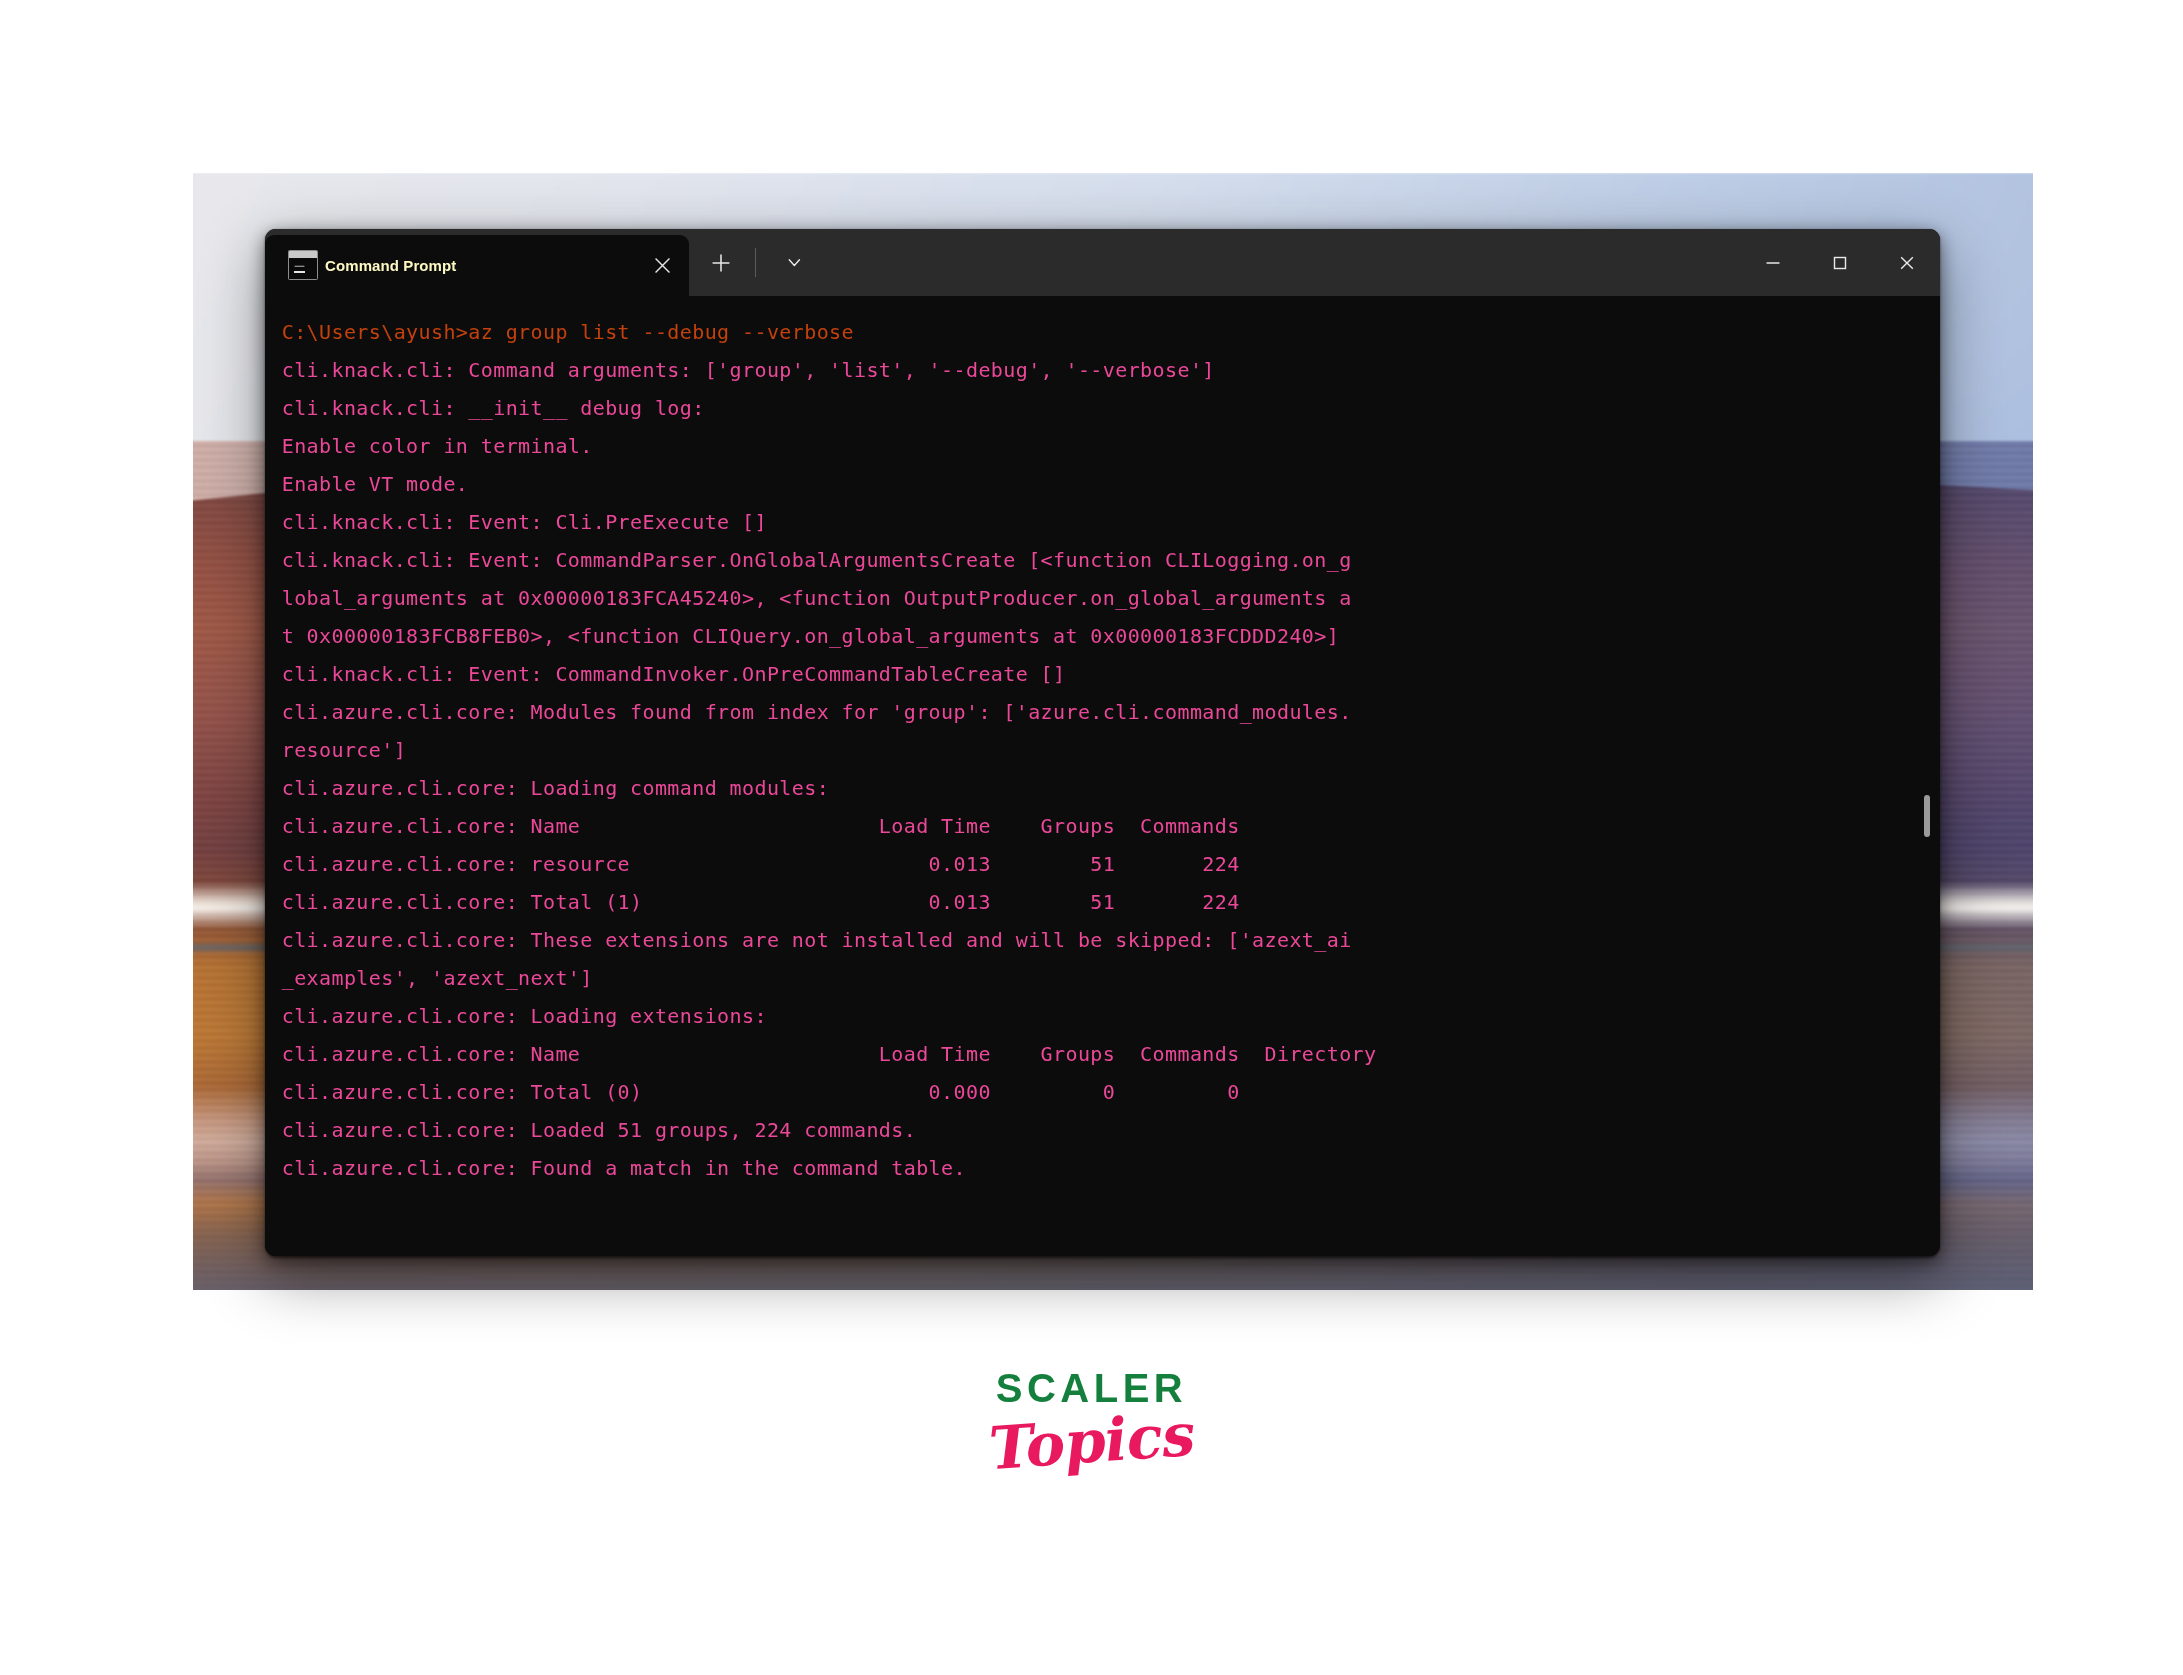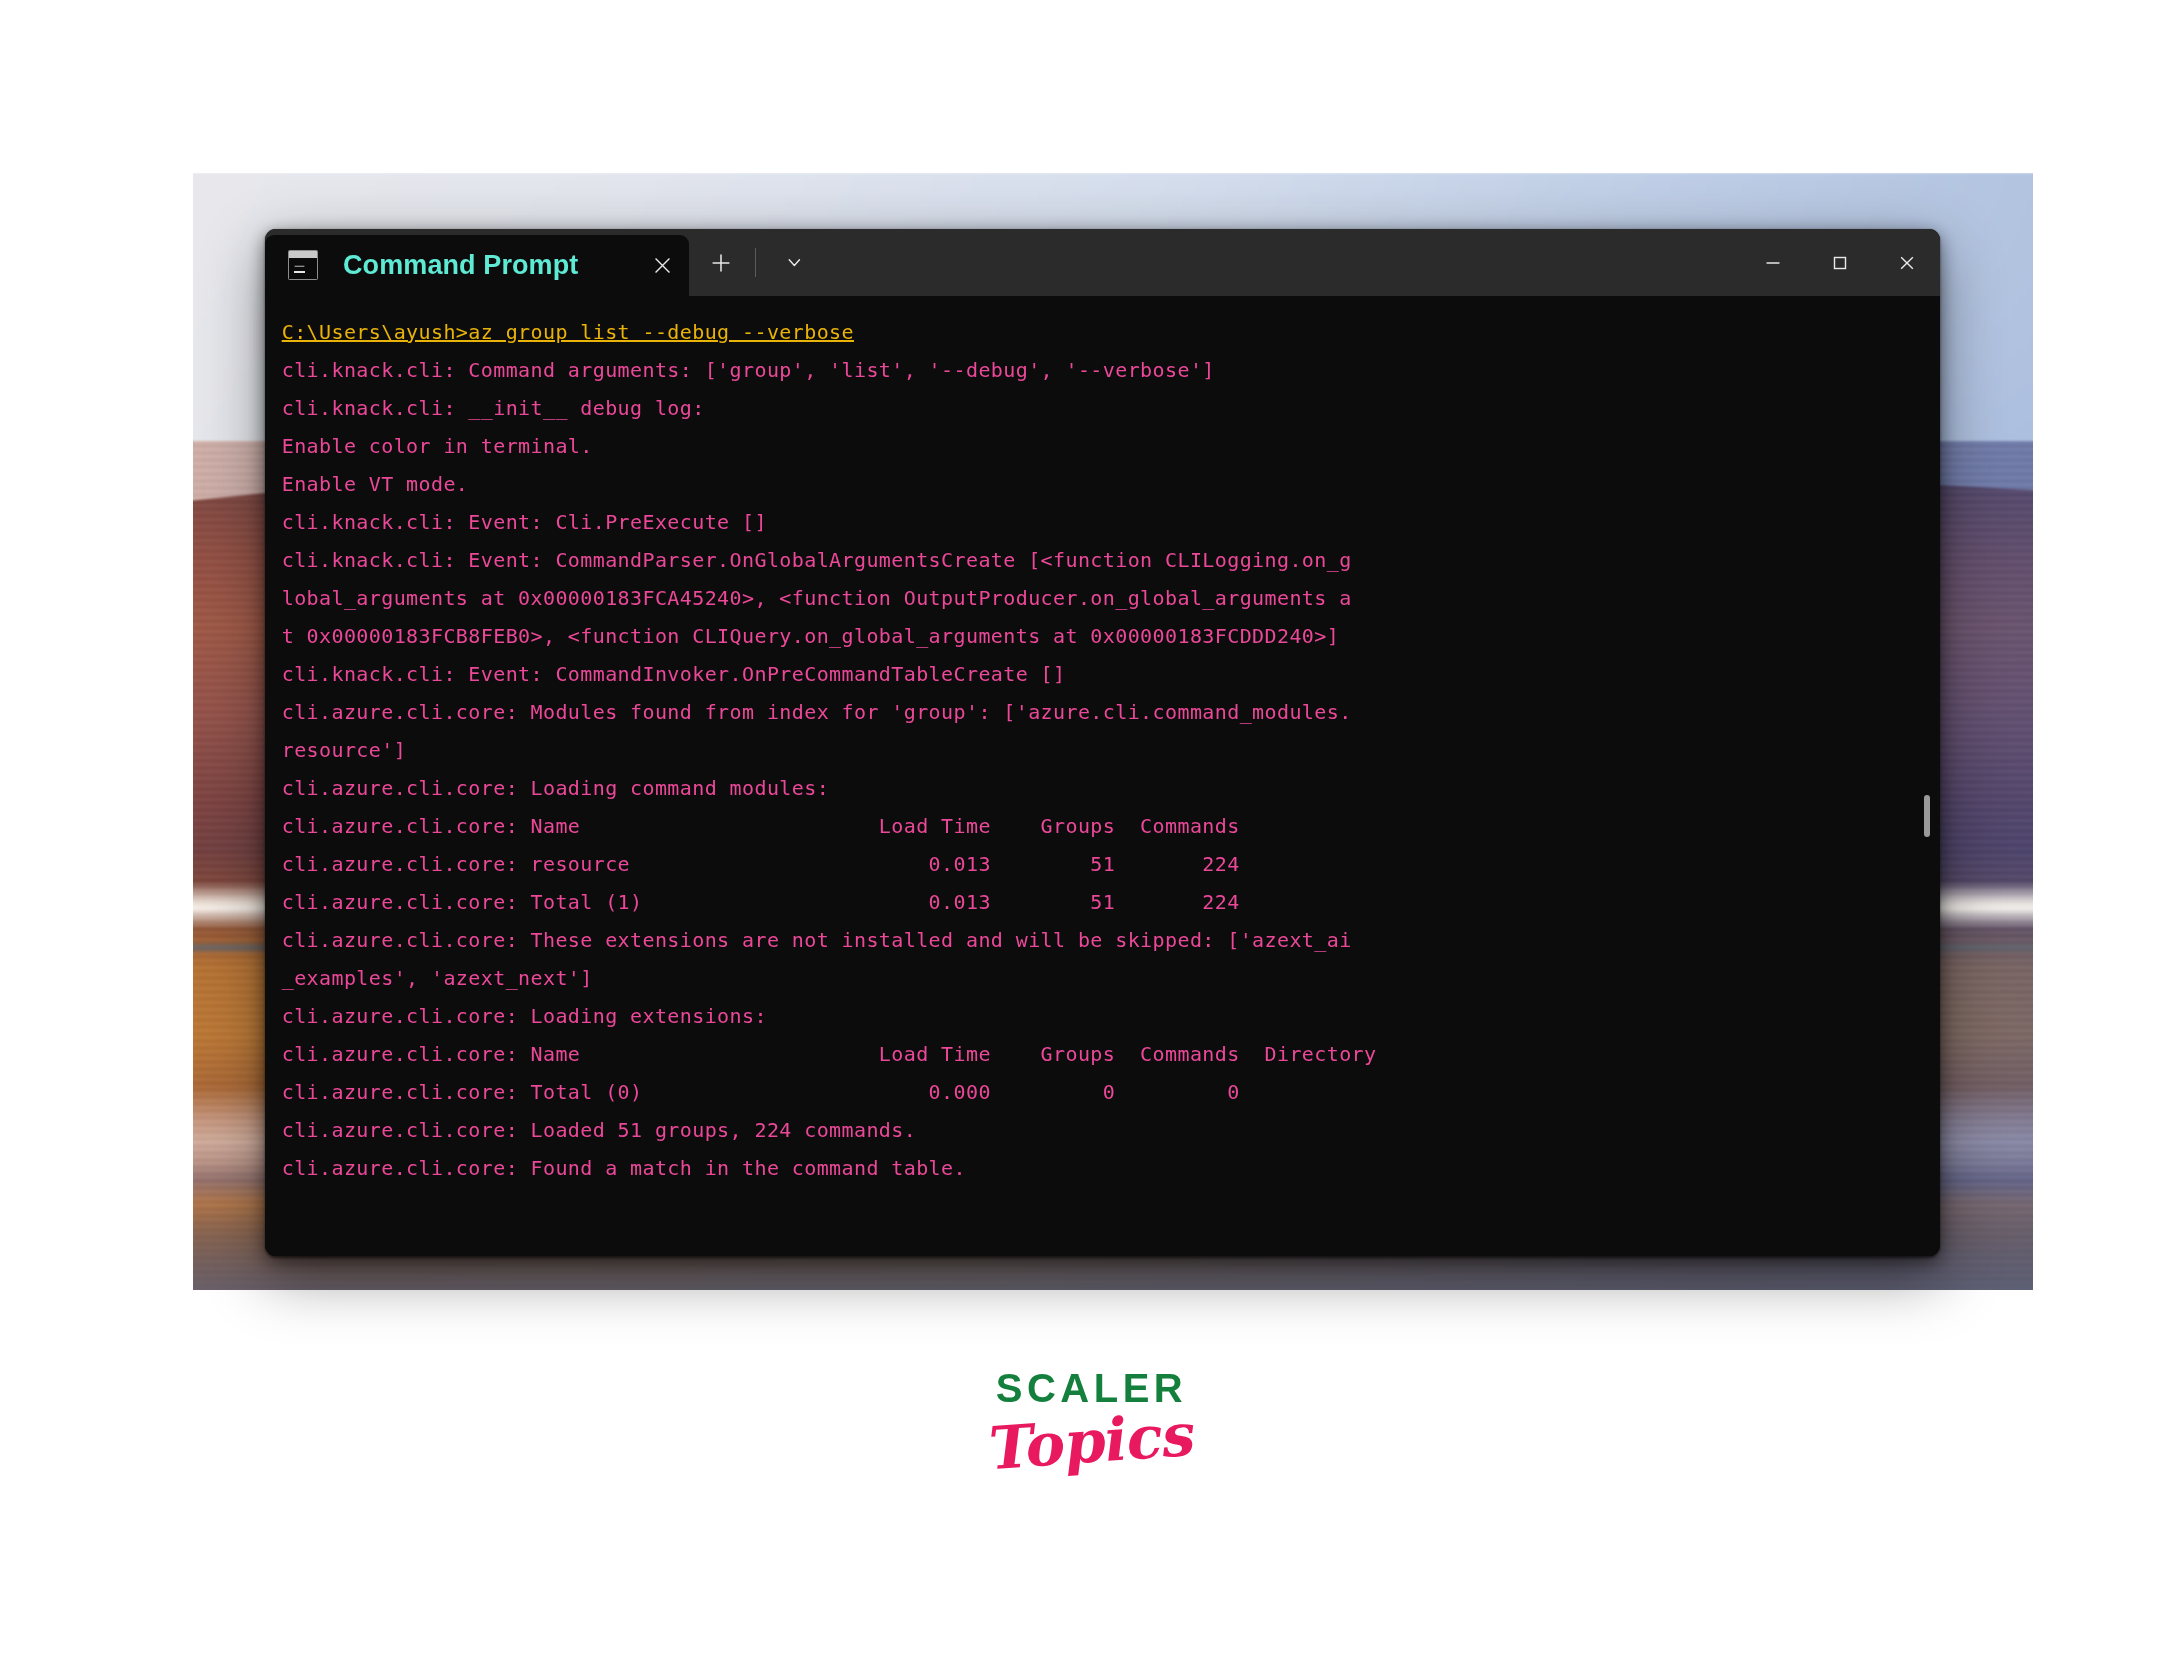--- a/index.html
+++ b/index.html
@@ -167,25 +167,25 @@
   }
   .tab-icon::after {
     content: "";
     position: absolute;
     left: 4.5px; bottom: 6.4px;
     width: 11px; height: 1.9px;
     background: #e4e4e4;
     box-shadow: 0 -5.8px 0 -0.6px #e4e4e4;
   }
   .tab-title {
-    color: #5eead4;
-    font-size: 27px;
+    color: #fef9c3;
+    font-size: 15px;
     font-weight: 600;
     letter-spacing: 0.1px;
-    margin-left: 25px;
+    margin-left: 7px;
     white-space: nowrap;
     flex: 1 1 auto;
   }
   .tab-close {
     width: 37px; height: 37px;
     flex: 0 0 37px;
     display: flex; align-items: center; justify-content: center;
     color: #e6e6e6;
     font-size: 22px;
     font-weight: 300;
@@ -229,21 +229,21 @@
   }
   #term-text {
     font-family: "DejaVu Sans Mono", "Liberation Mono", monospace;
     font-size: 20px;
     line-height: 38px;
     letter-spacing: 0.4px;
     white-space: pre;
     padding-left: 16.7px;
     color: #1d9ae6;
   }
-  .l-prompt { color: #eab308; text-decoration: underline; }
+  .l-prompt { color: #c2410c; }
   .l-dbg    { color: #ec4899; }
 
   
   #term-scrollbar {
     position: absolute;
     right: 8.3px;
     top: 0;
     width: 9px;
     height: 100%;
   }

